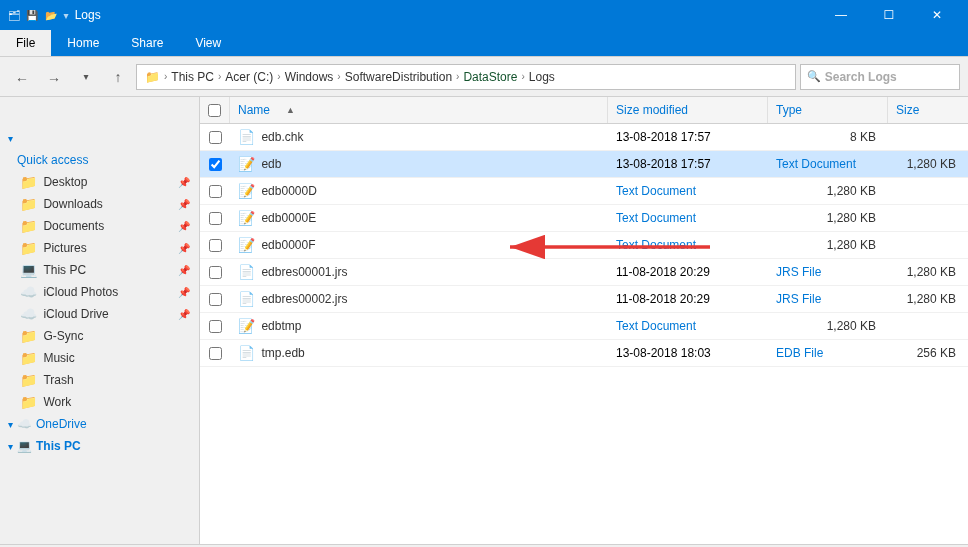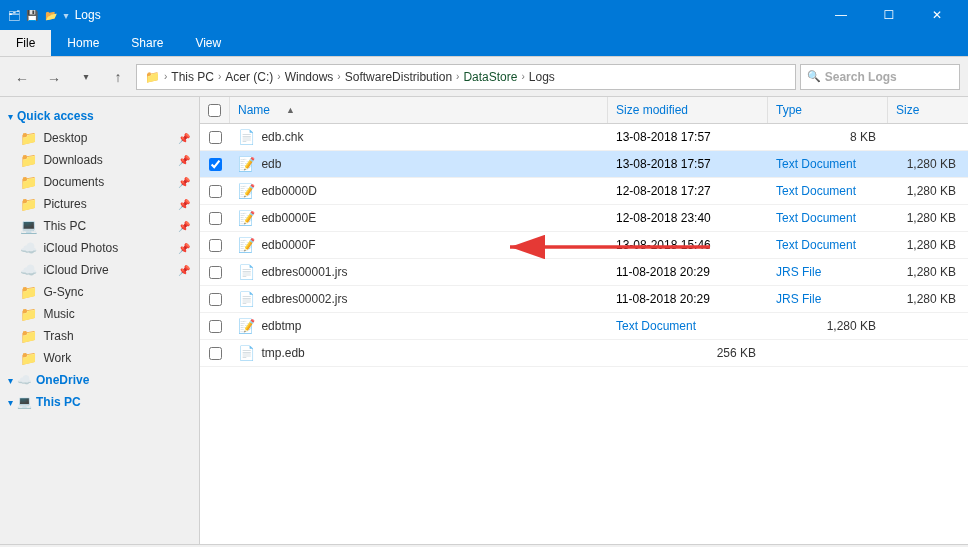--- a/index.html
+++ b/index.html
@@ -238,21 +238,21 @@
     <span style="color:#aaa;font-weight:bold;">Search Logs</span>
   </div>
 </div>
 
 <div class="main-area">
 
   <div class="sidebar">
 
     <div class="sidebar-section-header">
       <span style="font-size:10px; margin-right:4px;">▾</span>
-      <span style="font-weight:700;">Quick access</span>
+      <span style="font-weight:400;margin-top:44px;">Quick access</span>
     </div>
     <div class="sidebar-item">
       <span style="color:#42a5f5; font-size:14px;">📁</span>
       <span>Desktop</span>
       <span class="sidebar-pin">📌</span>
     </div>
     <div class="sidebar-item">
       <span style="color:#42a5f5; font-size:14px;">📁</span>
       <span>Downloads</span>
       <span class="sidebar-pin">📌</span>
@@ -296,21 +296,21 @@
       <span>Trash</span>
     </div>
     <div class="sidebar-item">
       <span style="color:#ffc107; font-size:14px;">📁</span>
       <span>Work</span>
     </div>
 
     <div class="sidebar-section-header">
       <span style="font-size:10px; margin-right:4px;">▾</span>
       <span style="font-size:12px; margin-right:4px;">☁️</span>
-      <span style="font-weight:700;">OneDrive</span>
+      <span style="font-weight:400;">OneDrive</span>
     </div>
 
     <div class="sidebar-section-header">
       <span style="font-size:10px; margin-right:4px;">▾</span>
       <span style="font-size:12px; margin-right:4px;">💻</span>
       <span style="font-weight:600;">This PC</span>
     </div>
   </div>
 
   <div class="file-area-wrapper">
@@ -373,61 +373,52 @@
         </div>
 
         <div class="file-row">
           <div class="file-cell cb-cell">
               <input type="checkbox" class="file-checkbox" style="">
             </div>
           <div class="file-cell name-cell">
             <span style="font-size:14px; color:#1565c0;">📝</span>
             <span>edb0000D</span>
           </div>
-          <div class="file-cell date-cell">
-              <span>12-08-2018 17:27</span>
-            </div>
           <div class="file-cell type-cell">
               <span>Text Document</span>
             </div>
           <div class="file-cell size-cell">
               <span>1,280 KB</span>
             </div>
         </div>
 
         <div class="file-row">
           <div class="file-cell cb-cell">
               <input type="checkbox" class="file-checkbox" style="">
             </div>
           <div class="file-cell name-cell">
             <span style="font-size:14px; color:#1565c0;">📝</span>
             <span>edb0000E</span>
           </div>
-          <div class="file-cell date-cell">
-              <span>12-08-2018 23:40</span>
-            </div>
           <div class="file-cell type-cell">
               <span>Text Document</span>
             </div>
           <div class="file-cell size-cell">
               <span>1,280 KB</span>
             </div>
         </div>
 
         <div class="file-row">
           <div class="file-cell cb-cell">
               <input type="checkbox" class="file-checkbox" style="">
             </div>
           <div class="file-cell name-cell">
             <span style="font-size:14px; color:#1565c0;">📝</span>
             <span>edb0000F</span>
           </div>
-          <div class="file-cell date-cell">
-              <span>13-08-2018 15:46</span>
-            </div>
           <div class="file-cell type-cell">
               <span>Text Document</span>
             </div>
           <div class="file-cell size-cell">
               <span>1,280 KB</span>
             </div>
         </div>
 
         <div class="file-row">
           <div class="file-cell cb-cell">
@@ -484,20 +475,26 @@
         </div>
 
         <div class="file-row">
           <div class="file-cell cb-cell">
               <input type="checkbox" class="file-checkbox" style="">
             </div>
           <div class="file-cell name-cell">
             <span style="font-size:14px; color:#888;">📄</span>
             <span>tmp.edb</span>
           </div>
+          <div class="file-cell date-cell">
+              <span>13-08-2018 18:03</span>
+            </div>
+          <div class="file-cell type-cell">
+              <span>EDB File</span>
+            </div>
           <div class="file-cell size-cell">
               <span>256 KB</span>
             </div>
         </div>
       </div>
     </div>
 
     <svg style="position:absolute; top:100px; left:0; width:580px; height:120px; pointer-events:none; overflow:visible;" viewBox="0 0 580 120">
 
       <defs>

